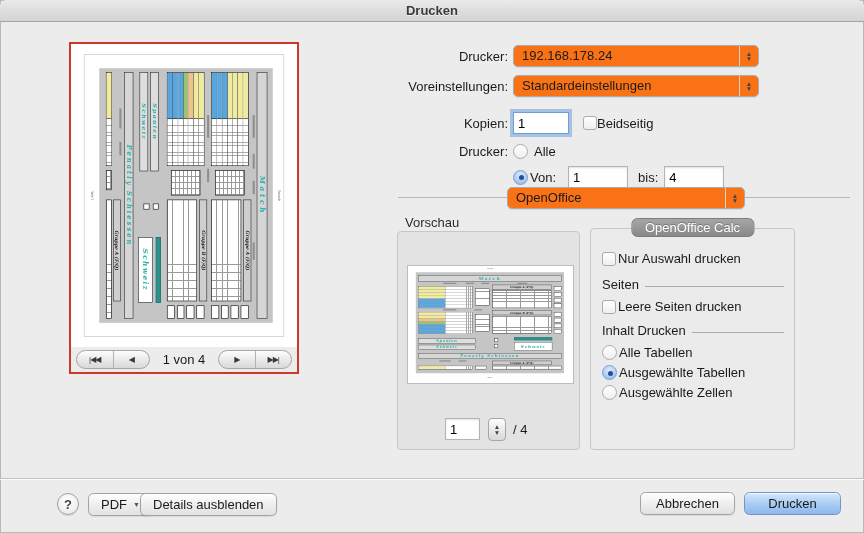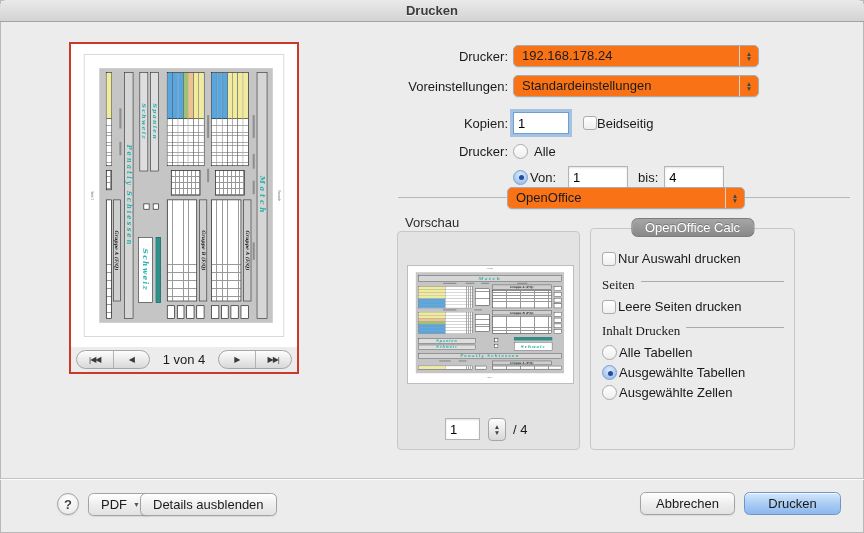--- a/index.html
+++ b/index.html
@@ -134,21 +134,21 @@
     display:flex; flex-direction:column; align-items:center; justify-content:center; gap:1px; }
   .page-total { position:absolute; left:115px; top:190px; }
 
   
   .calc-panel { position:absolute; left:590px; top:228px; width:205px; height:222px;
     background:#ebebeb; border:1px solid #c7c7c7; border-radius:4px; }
   .calc-tab { position:absolute; left:50%; transform:translateX(-50%); top:-11px;
     background:linear-gradient(#a6a6a6,#888); border:1px solid #7c7c7c; border-radius:6px;
     color:#fff; padding:1px 13px; white-space:nowrap; text-shadow:0 -1px 0 rgba(0,0,0,.25); }
   .calc-row { position:absolute; left:11px; display:flex; align-items:center; gap:2px; white-space:nowrap; }
-  .sec-head { position:absolute; left:11px; right:10px; display:flex; align-items:flex-start; gap:6px;font-family:Liberation Serif, serif; }
+  .sec-head { position:absolute; left:11px; right:10px; display:flex; align-items:center; gap:6px; }
   .sec-line { flex:1; height:1px; background:#ababab; margin-top:4px; }
 
   
   .footer-divider { position:absolute; left:0; top:478px; width:864px; height:1px; background:#c3c3c3;
     box-shadow:0 1px 0 rgba(255,255,255,.8); }
   .btn { position:absolute; height:23px; border:1px solid #a2a2a2; border-radius:5.5px;
     background:linear-gradient(#ffffff,#ededed 55%,#e2e2e2);
     box-shadow: inset 0 1px 0 #fff, 0 1px 1px rgba(0,0,0,.08);
     font-size:13px; color:#1a1a1a; display:flex; align-items:center; justify-content:center;
     padding:0 12px; white-space:nowrap; }

